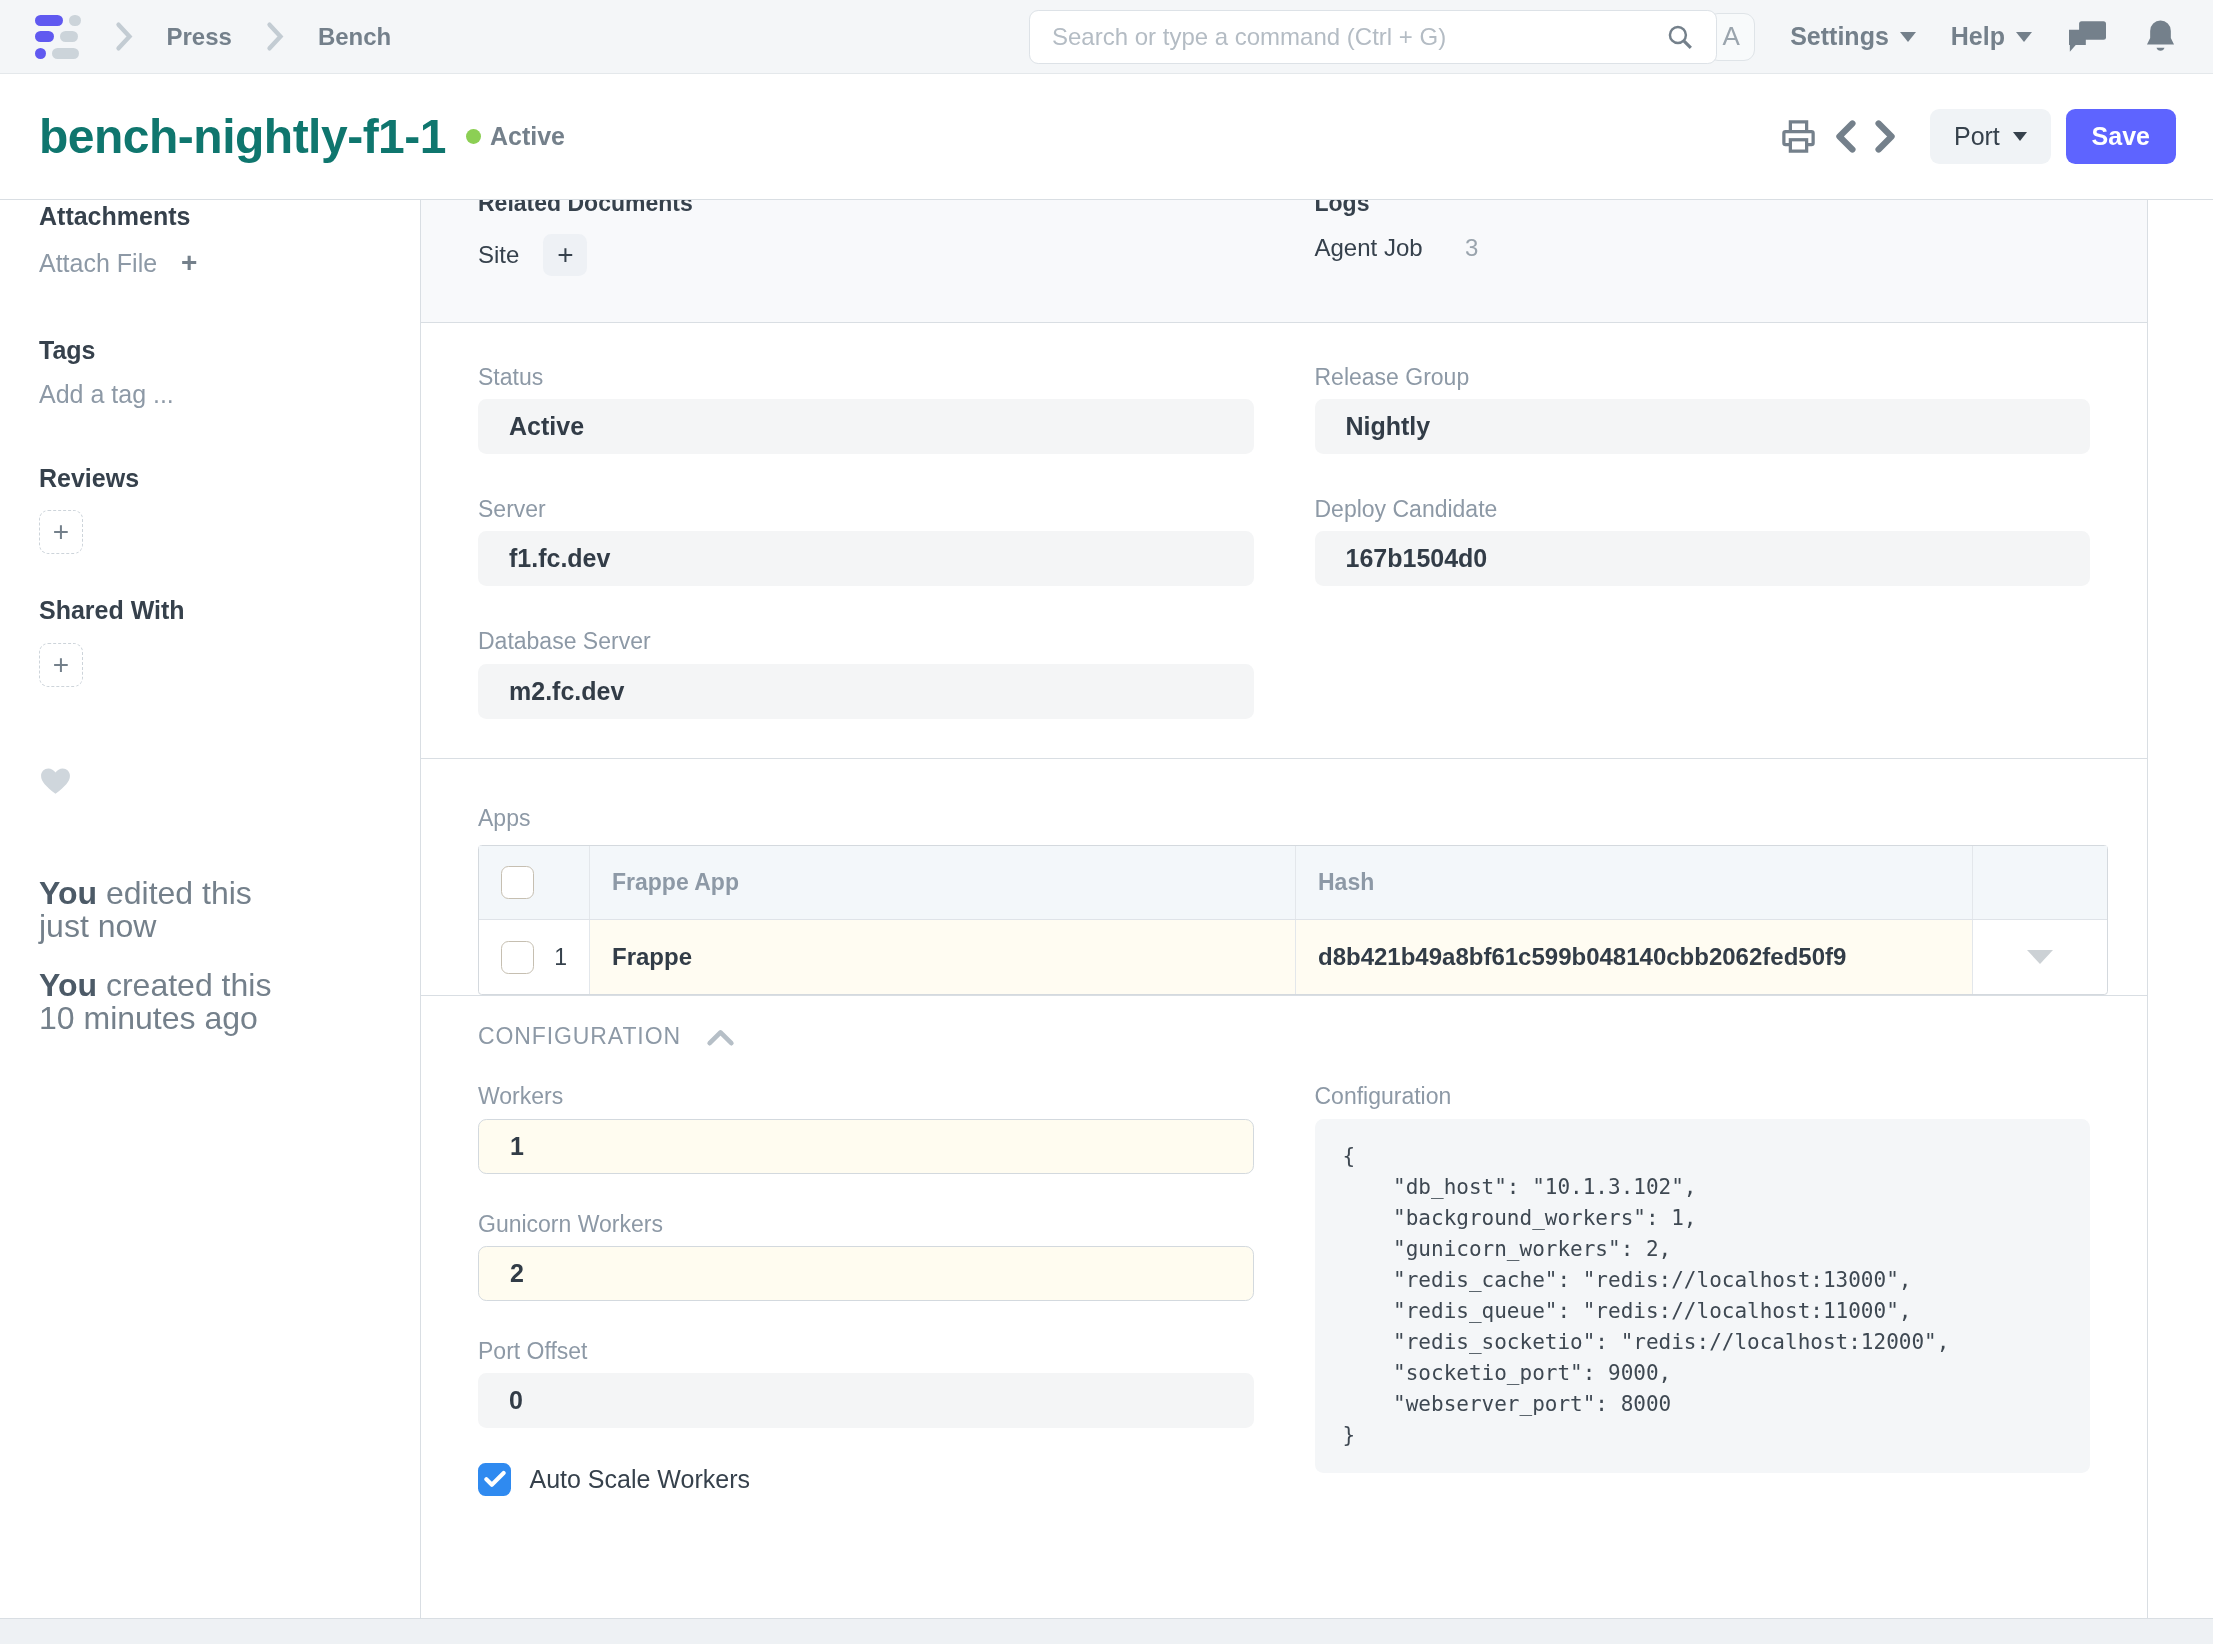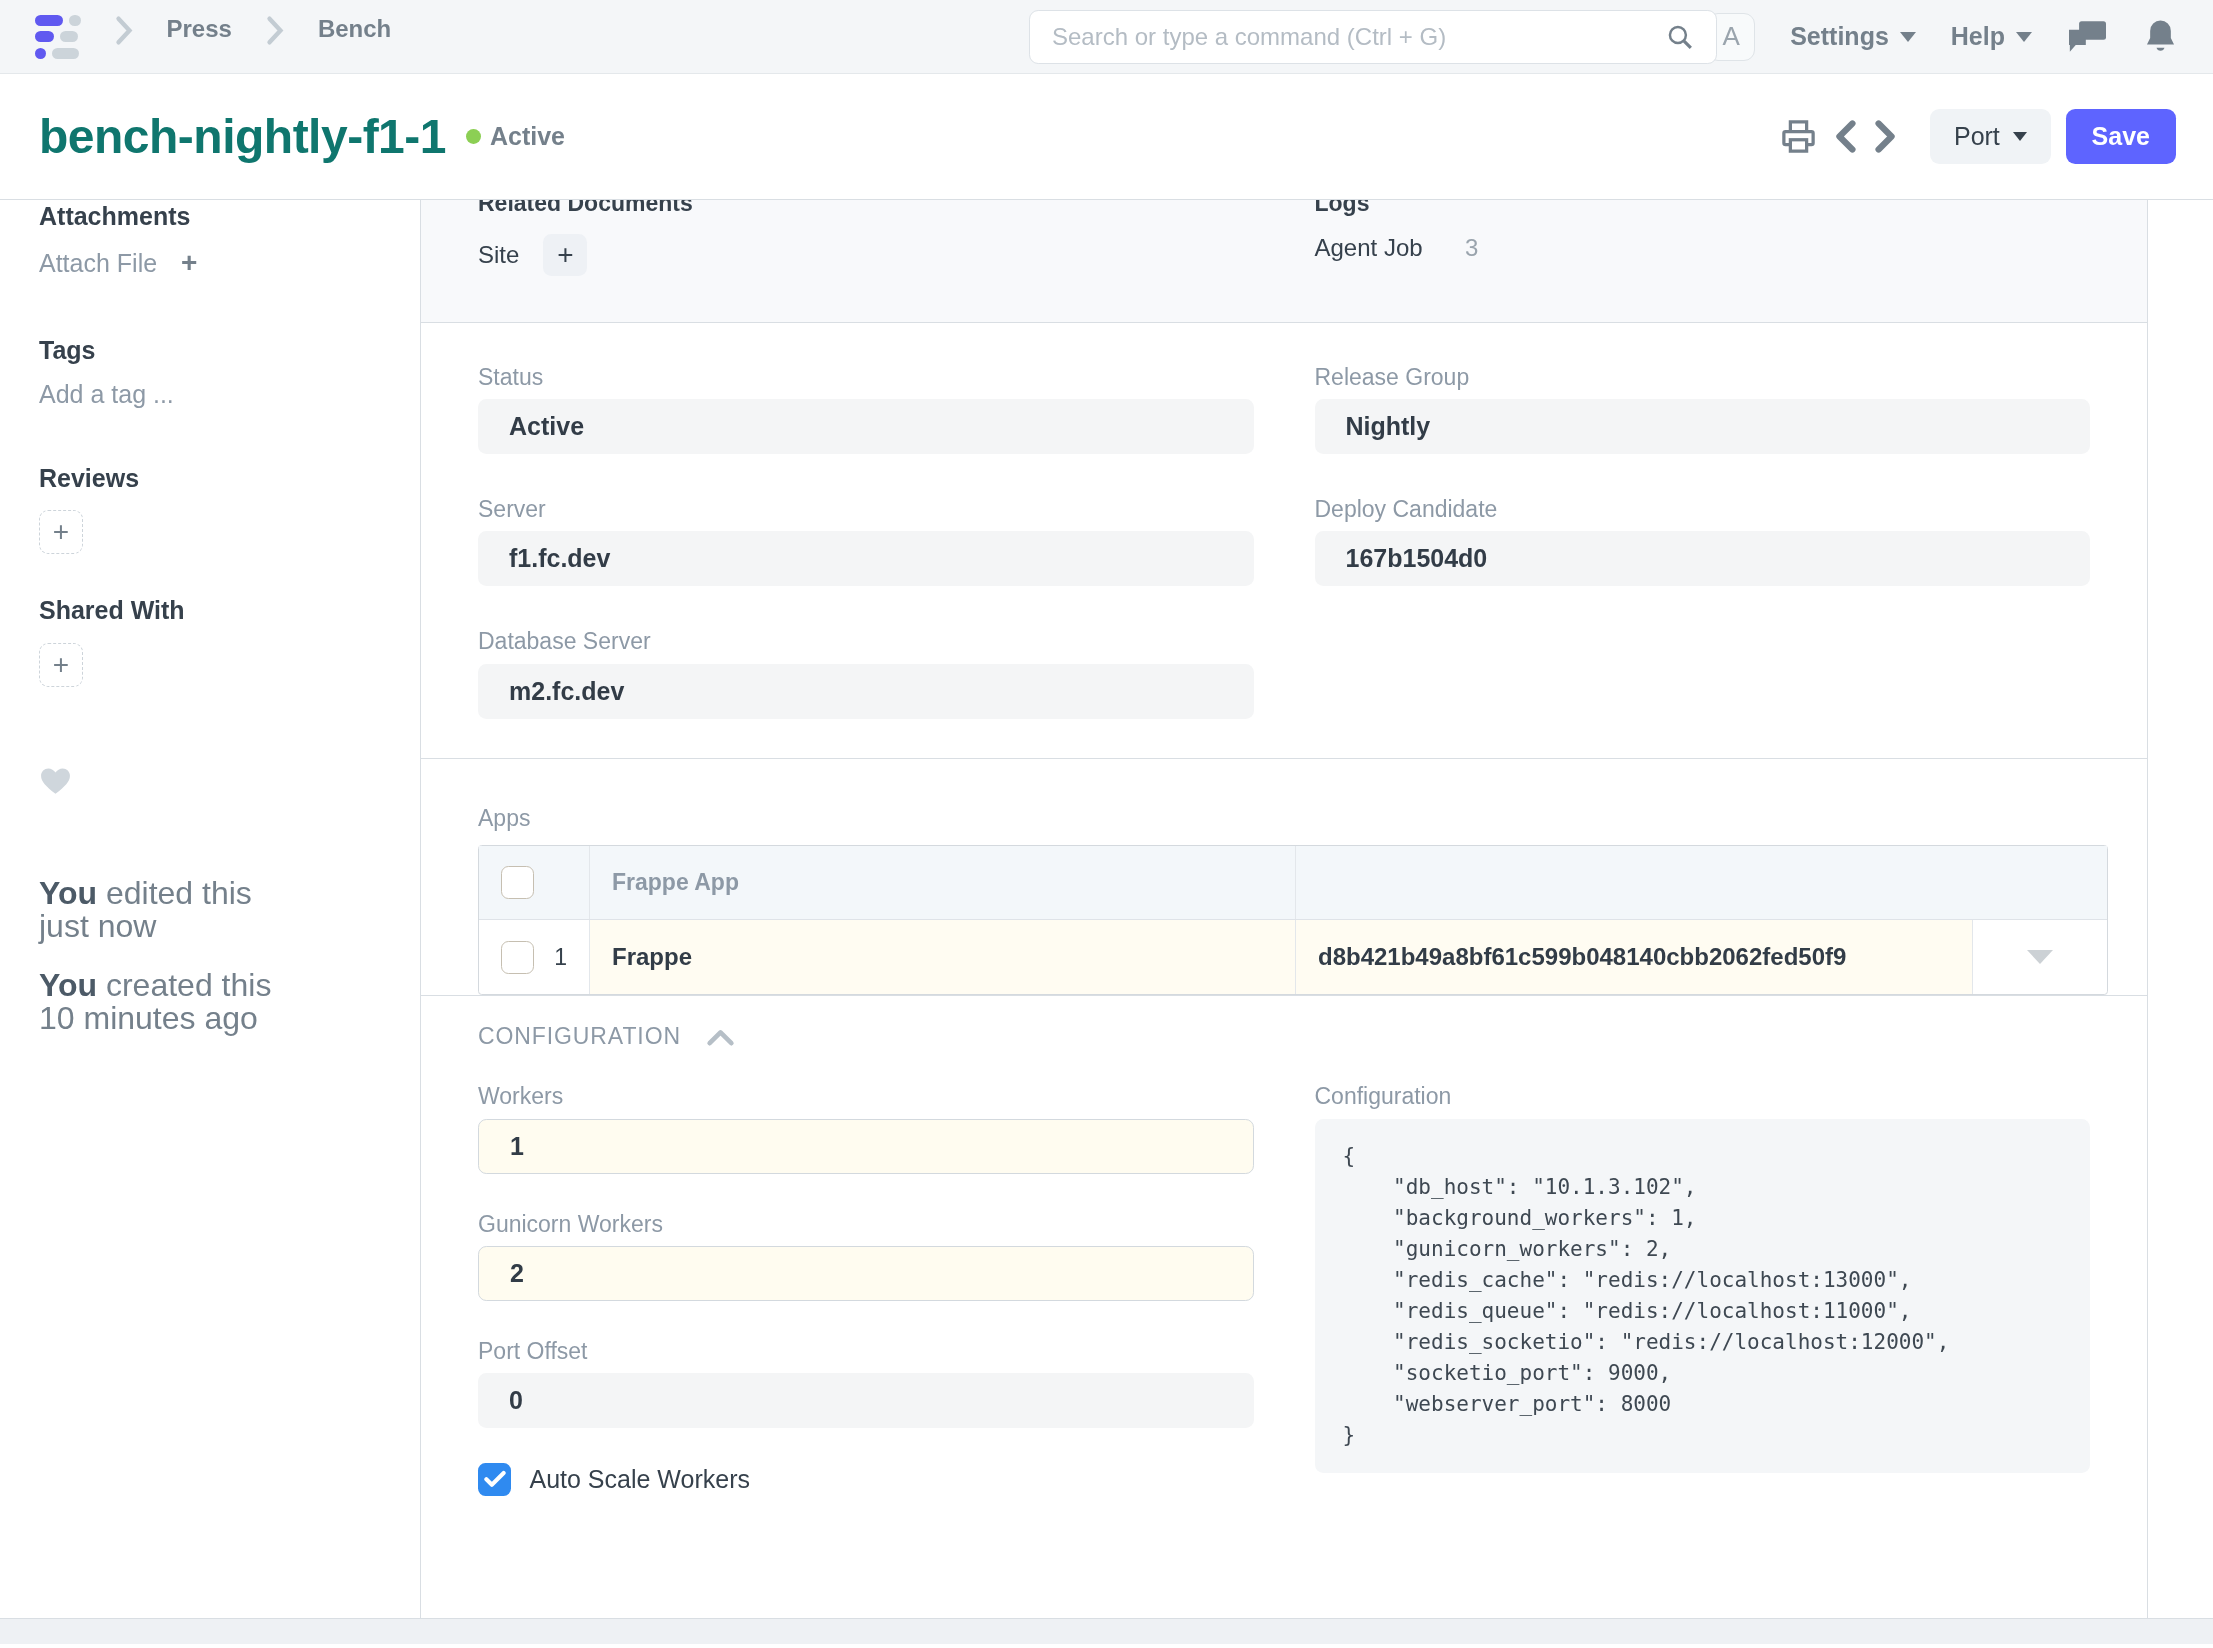--- a/index.html
+++ b/index.html
@@ -2,21 +2,21 @@
 <html style="font-size:14.8px"><head>
 <meta charset="utf-8">
 <style>
   * { margin:0; padding:0; box-sizing:border-box; }
   html,body { width:2213px; height:1648px; background:#fff; overflow:hidden;
     font-family:"Liberation Sans", sans-serif; color:#36414c; }
 
   
   .navbar { height:74px; background:#f4f6f8; border-bottom:1.8px solid #e4e8eb;
     display:flex; align-items:center; padding:0 35px; justify-content:space-between; }
-  .nav-left { display:flex; gap:32px; }
+  .nav-left { display:flex; align-items:center; gap:32px; }
   .logo { display:flex; flex-direction:column; gap:5.5px; cursor:pointer; }
   .logo .lrow { display:flex; gap:5.5px; }
   .logo i { display:block; height:11px; border-radius:5.5px; }
   .lg-ind { background:#6059f0; }
   .lg-gray { background:#ccd4da; }
   .crumb-chev { color:#c3ccd3; }
   .crumb { font-size:24px; font-weight:600; color:#74808b; text-decoration:none; cursor:pointer; }
   .nav-search { width:688px; height:54px; background:#fff; border:1.8px solid #dde2e7;
     border-radius:9.2px; display:flex; align-items:center; padding:0 22px;
     position:absolute; left:1029px; top:10px; cursor:text; }
@@ -307,20 +307,21 @@
     </section>
 
     <section class="apps">
       <div class="section-label">Apps</div>
       <div class="grid-table">
         <div class="t-row head">
           <div class="t-cell">
             <button class="tbl-check"></button>
           </div>
           <div class="t-cell t-col-head">Frappe App</div>
+          <div class="t-cell t-col-head">Hash</div>
           <div class="t-cell"></div>
         </div>
         <div class="t-row data">
           <div class="t-cell idx-cell">
             <button class="tbl-check"></button>
             <span class="row-idx">1</span>
           </div>
           <div class="t-cell cell-cream">Frappe</div>
           <div class="t-cell cell-cream">d8b421b49a8bf61c599b048140cbb2062fed50f9</div>
           <div class="t-cell dd-cell">

